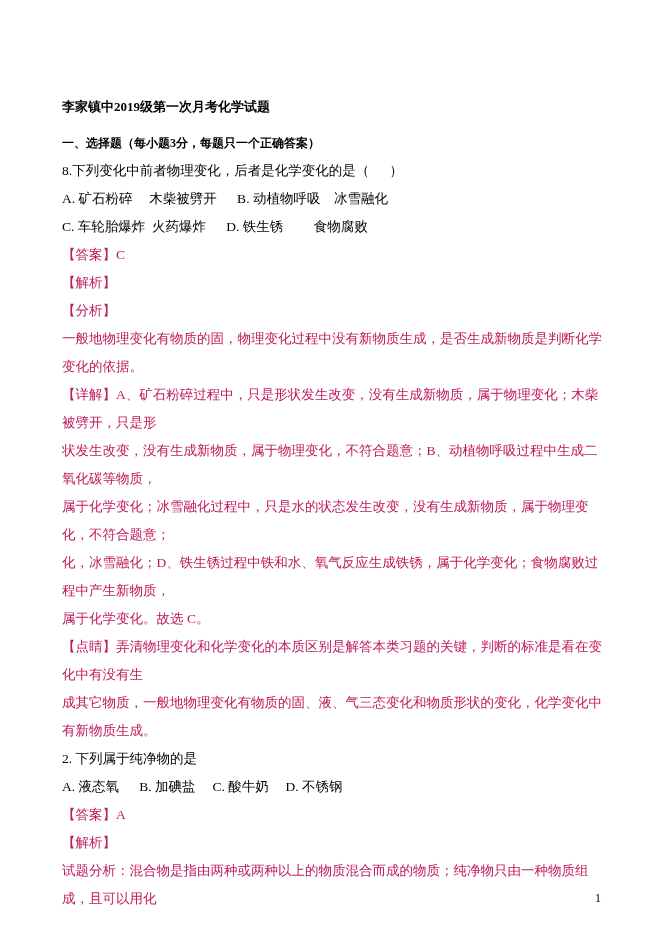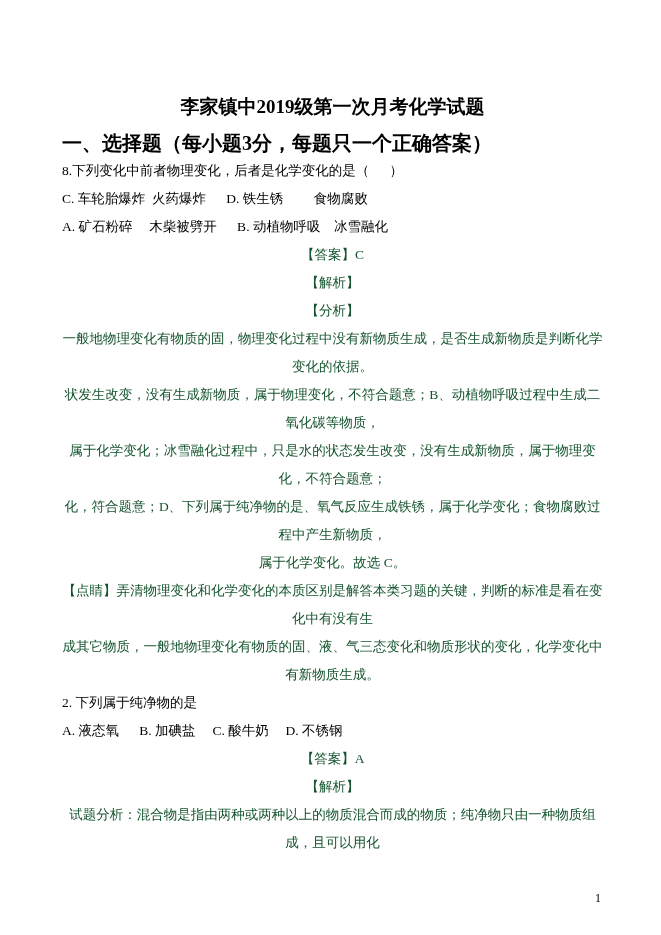--- a/index.html
+++ b/index.html
@@ -13,68 +13,69 @@
     height: 935px;
     background: #ffffff;
     overflow: hidden;
     font-family: "Liberation Serif", "DejaVu Serif", serif;
     color: #000000;
   }
   .content {
     padding: 94px 58px 0 62px;
   }
   .doc-title {
-    text-align: center;
+    text-align: left;
     font-weight: bold;
-    font-size: 19px;
+    font-size: 13px;
     line-height: 26px;
     margin: 0 0 9px 0;
     white-space: pre-wrap;
   }
   .section-heading {
     font-weight: bold;
-    font-size: 20px;
+    font-size: 12px;
     line-height: 28px;
     white-space: pre-wrap;
     font-family: Liberation Serif, serif;
   }
   .line {
     font-size: 13.5px;
     line-height: 28px;
     white-space: pre-wrap;
   }
-  .red { color: #14532d; text-align: center; }
+  .red { color: #be185d; }
   .page-number {
     position: absolute;
     right: 60px;
     bottom: 30px;
     font-size: 12px;
     line-height: 14px;
   }
 </style>
 </head>
 <body>
 
 <div class="page">
   <div class="content">
 
     <div class="doc-title">李家镇中2019级第一次月考化学试题</div>
 
     <div class="section-heading">一、选择题（每小题3分，每题只一个正确答案）</div>
 
     <div class="line">8.下列变化中前者物理变化，后者是化学变化的是（      ）</div>
+    <div class="line">A. 矿石粉碎     木柴被劈开      B. 动植物呼吸    冰雪融化</div>
     <div class="line">C. 车轮胎爆炸  火药爆炸      D. 铁生锈         食物腐败</div>
-    <div class="line">A. 矿石粉碎     木柴被劈开      B. 动植物呼吸    冰雪融化</div>
     <div class="line red">【答案】C</div>
     <div class="line red">【解析】</div>
     <div class="line red">【分析】</div>
     <div class="line red">一般地物理变化有物质的固，物理变化过程中没有新物质生成，是否生成新物质是判断化学变化的依据。</div>
+    <div class="line red">【详解】A、矿石粉碎过程中，只是形状发生改变，没有生成新物质，属于物理变化；木柴被劈开，只是形</div>
     <div class="line red">状发生改变，没有生成新物质，属于物理变化，不符合题意；B、动植物呼吸过程中生成二氧化碳等物质，</div>
     <div class="line red">属于化学变化；冰雪融化过程中，只是水的状态发生改变，没有生成新物质，属于物理变化，不符合题意；</div>
-    <div class="line red">化，符合题意；D、下列属于纯净物的是、氧气反应生成铁锈，属于化学变化；食物腐败过程中产生新物质，</div>
+    <div class="line red">化，冰雪融化；D、铁生锈过程中铁和水、氧气反应生成铁锈，属于化学变化；食物腐败过程中产生新物质，</div>
     <div class="line red">属于化学变化。故选 C。</div>
     <div class="line red">【点睛】弄清物理变化和化学变化的本质区别是解答本类习题的关键，判断的标准是看在变化中有没有生</div>
     <div class="line red">成其它物质，一般地物理变化有物质的固、液、气三态变化和物质形状的变化，化学变化中有新物质生成。</div>
 
     <div class="line">2. 下列属于纯净物的是</div>
     <div class="line">A. 液态氧      B. 加碘盐     C. 酸牛奶     D. 不锈钢</div>
     <div class="line red">【答案】A</div>
     <div class="line red">【解析】</div>
     <div class="line red">试题分析：混合物是指由两种或两种以上的物质混合而成的物质；纯净物只由一种物质组成，且可以用化</div>
 

